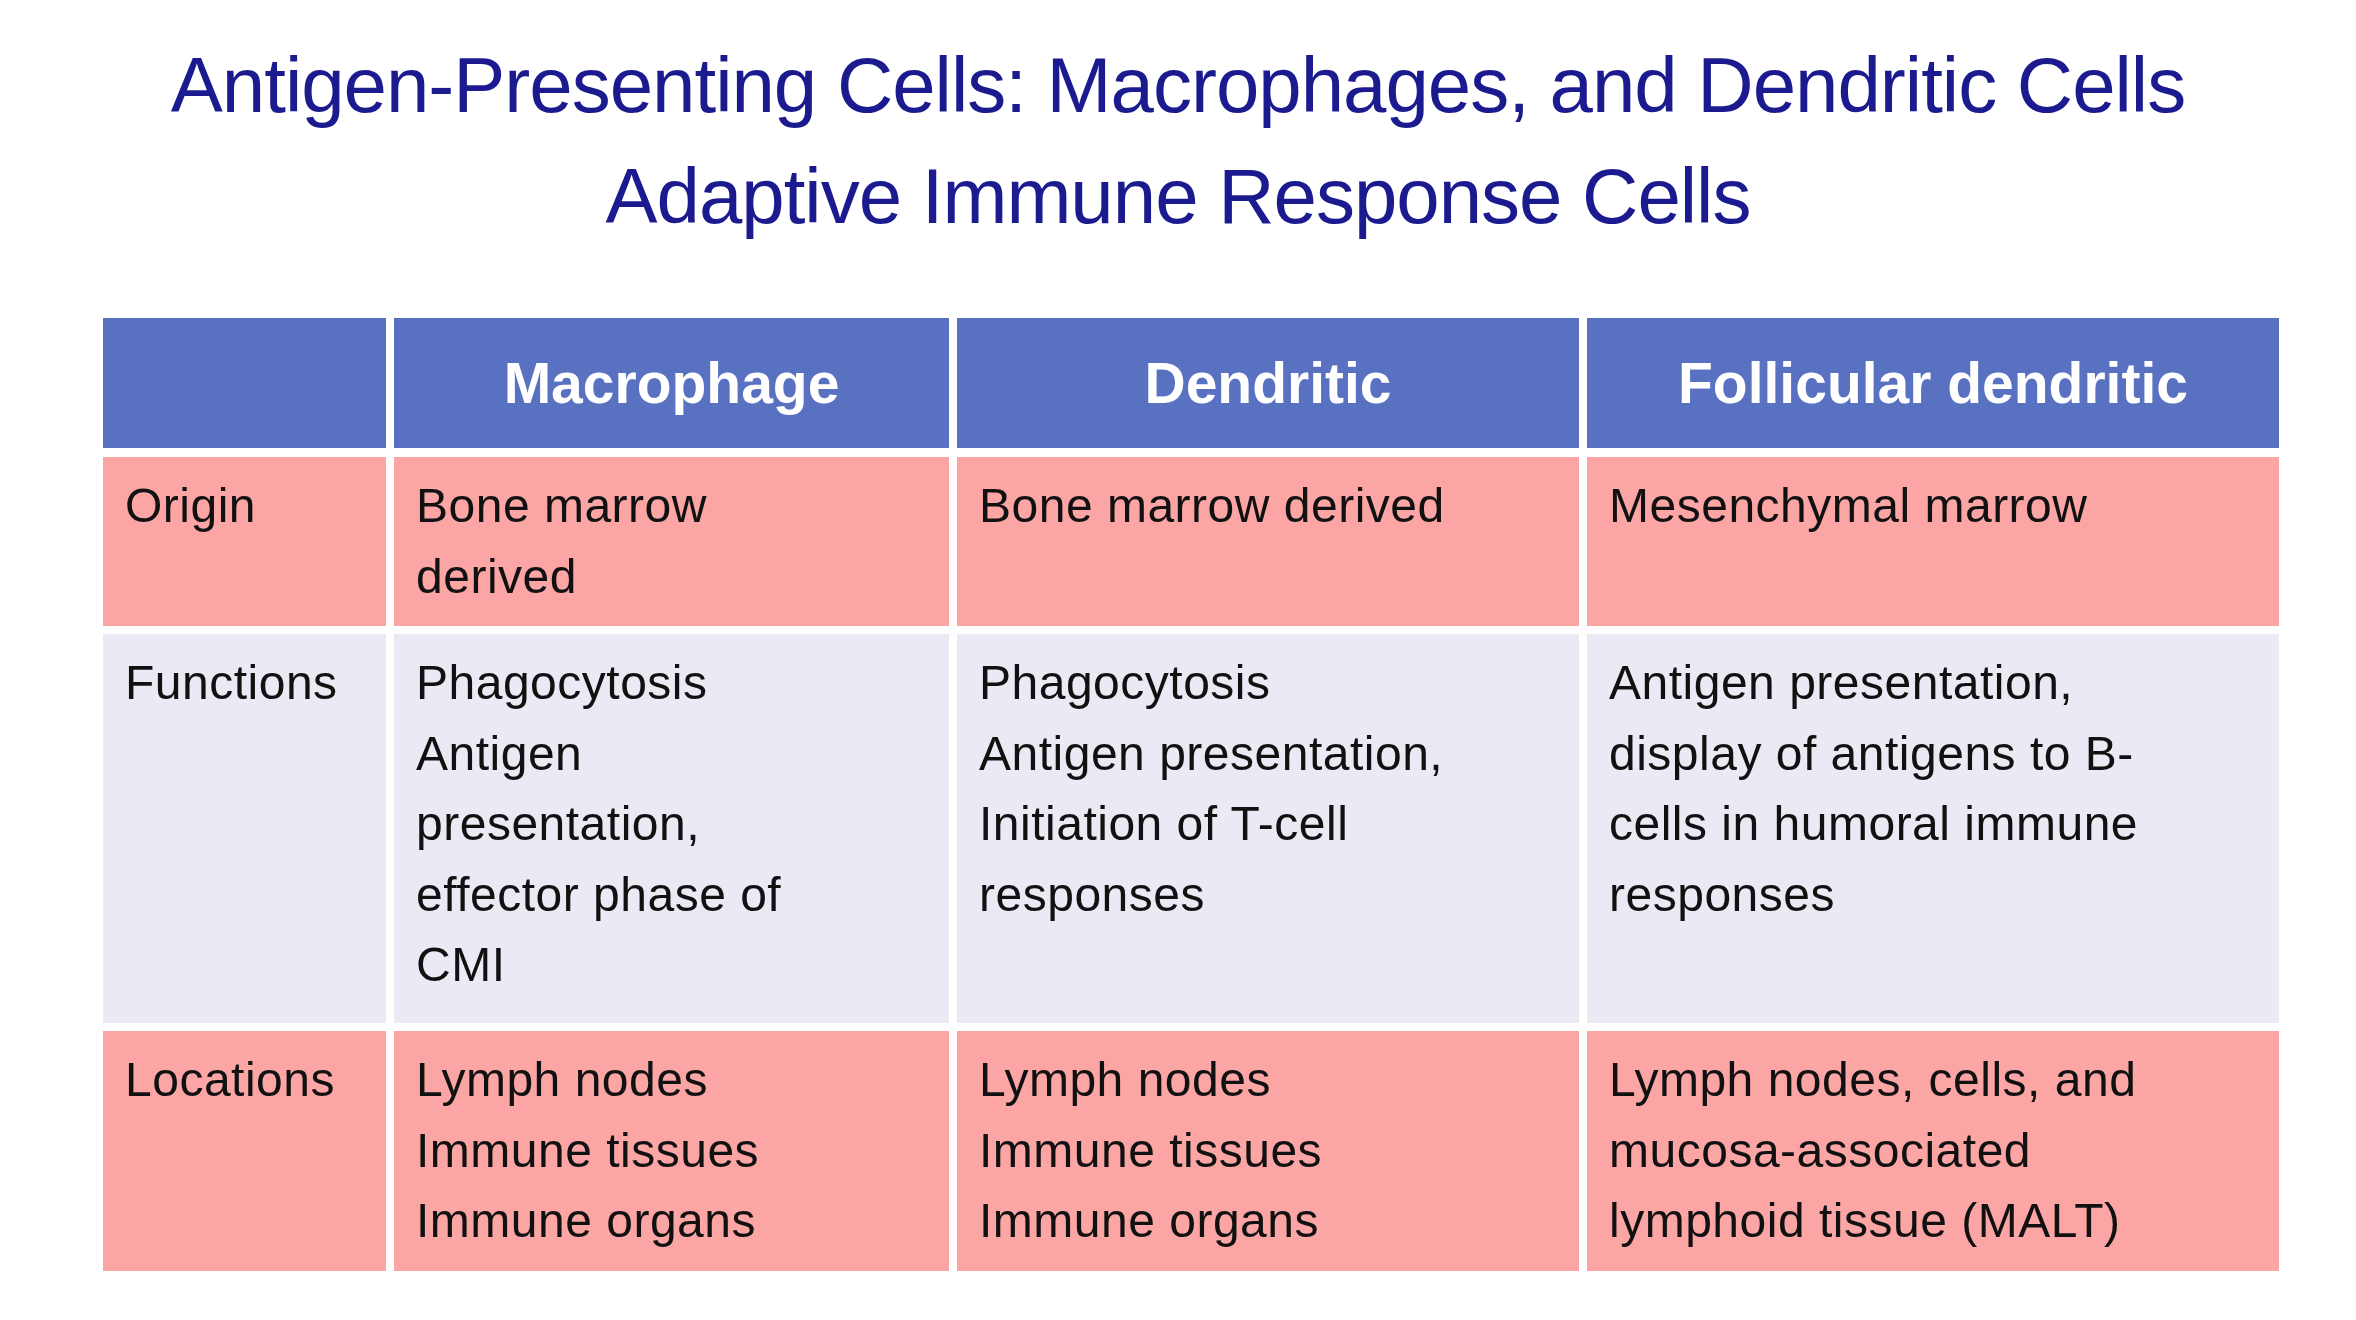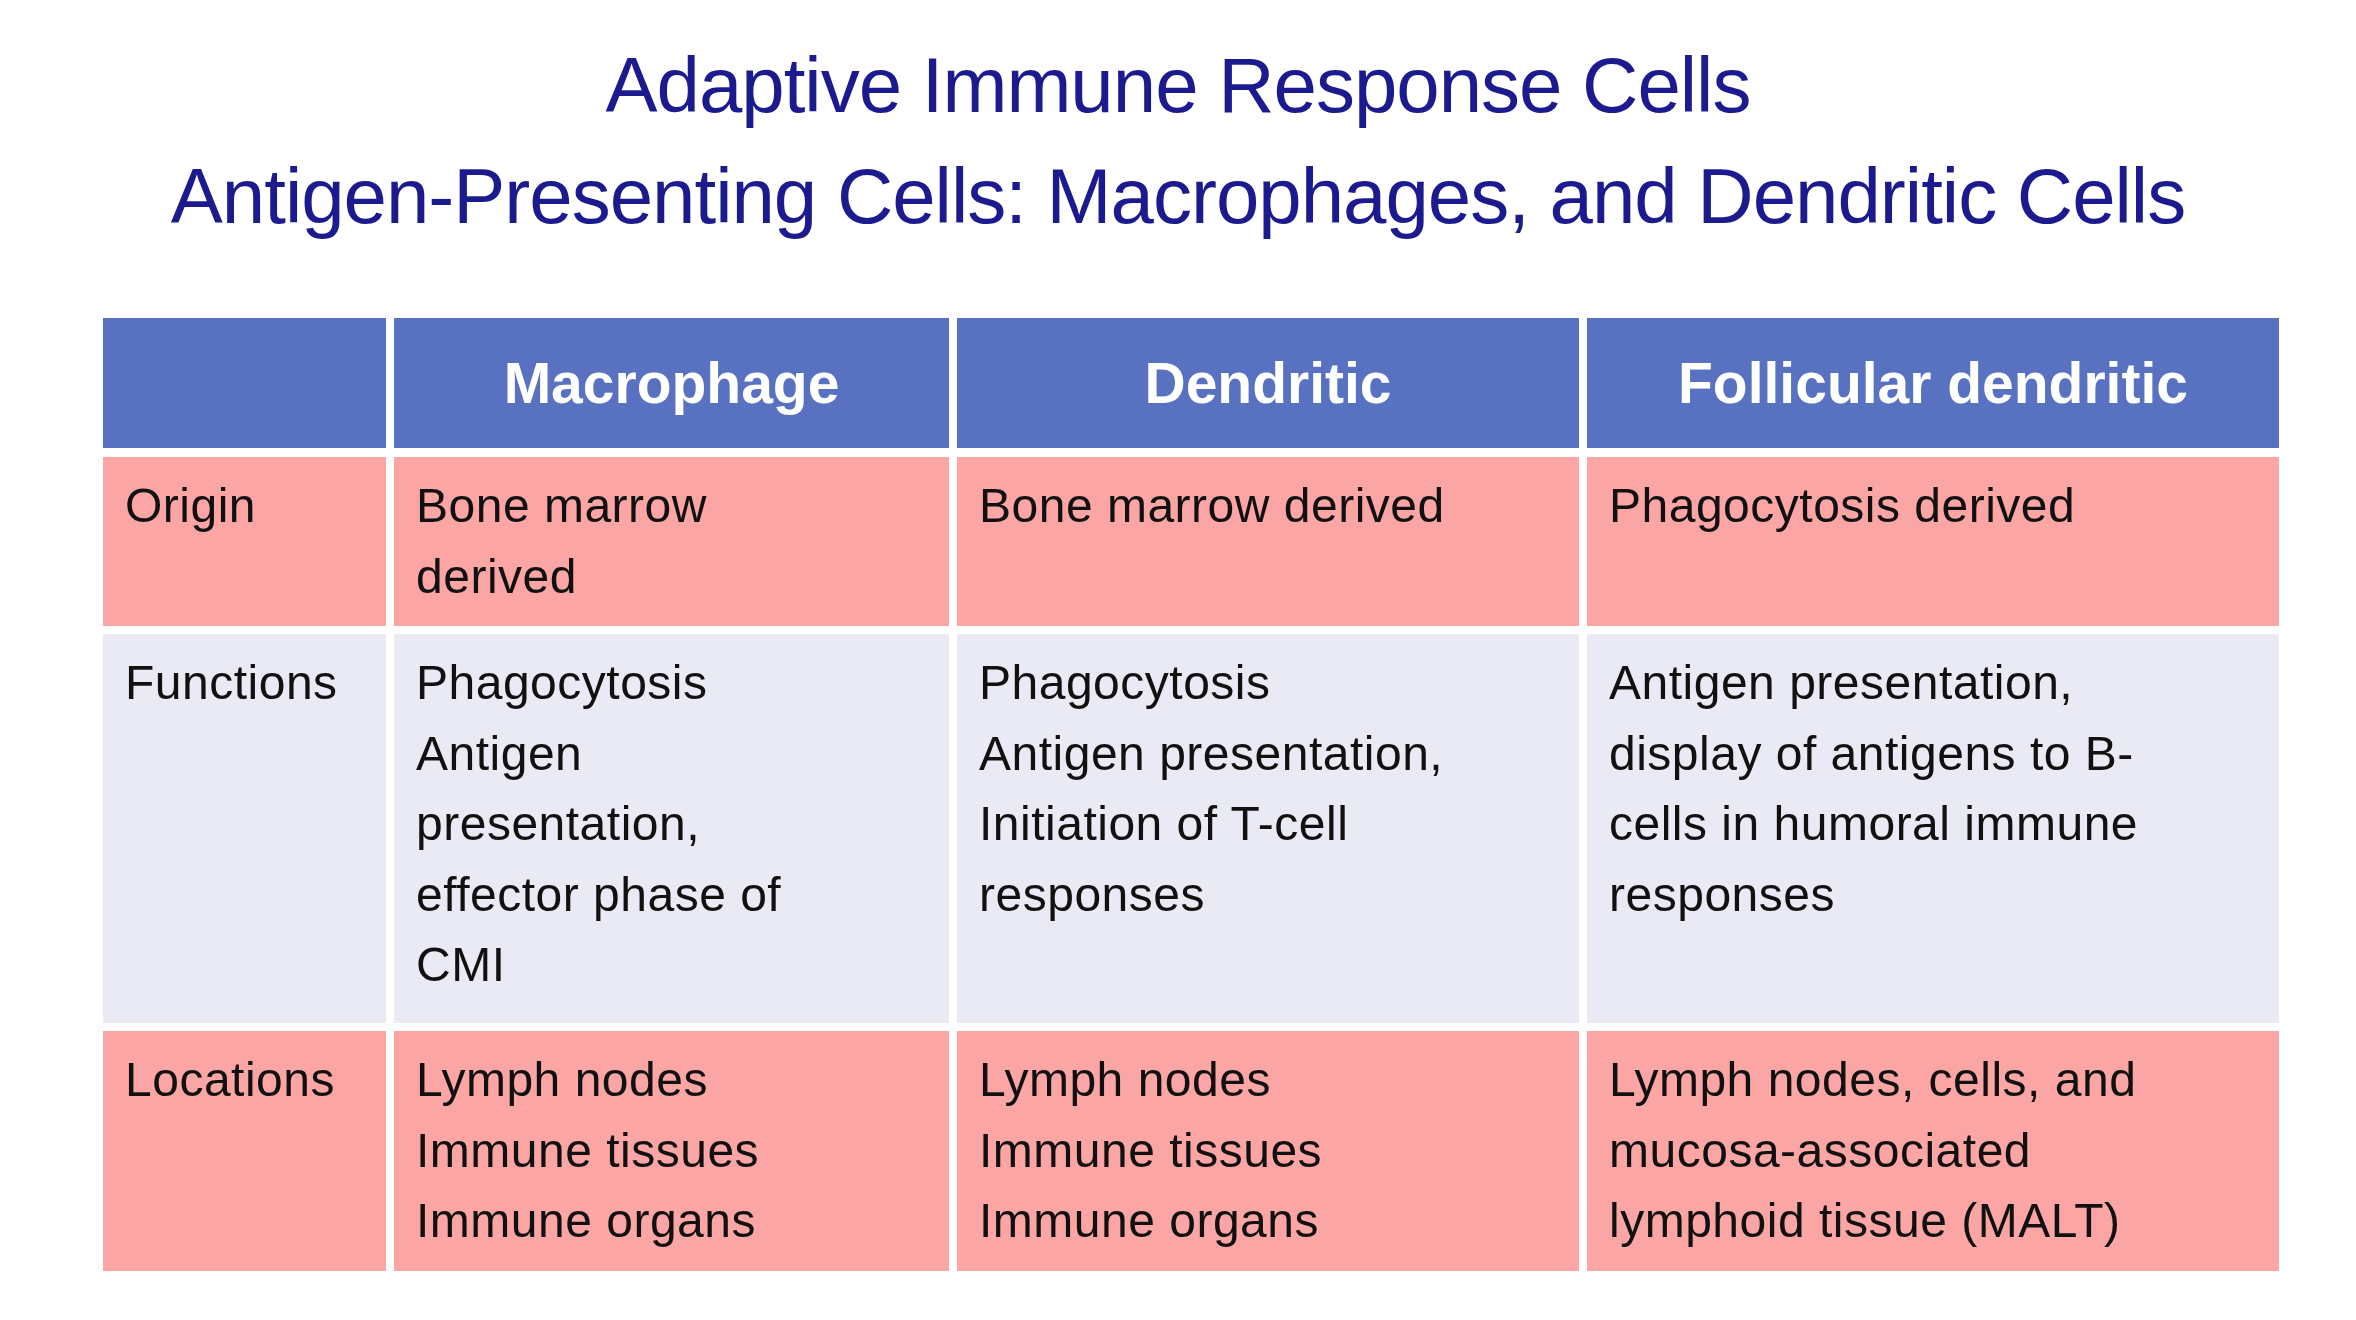--- a/index.html
+++ b/index.html
@@ -62,22 +62,22 @@
   tr.row-origin    td { height: 168px; }
   tr.row-functions td { height: 397px; }
   tr.row-locations td { height: 234px; }
 </style>
 </head>
 <body>
 
 <div class="slide">
 
   <div class="title">
+    <div>Antigen-Presenting Cells: Macrophages, and Dendritic Cells</div>
     <div>Adaptive Immune Response Cells</div>
-    <div>Antigen-Presenting Cells: Macrophages, and Dendritic Cells</div>
   </div>
 
   <table class="apc-table">
     <colgroup>
       <col style="width:291px">
       <col style="width:563px">
       <col style="width:630px">
       <col style="width:692px">
     </colgroup>
     <thead>
@@ -87,21 +87,21 @@
         <th>Dendritic</th>
         <th>Follicular dendritic</th>
       </tr>
     </thead>
     <tbody>
       <tr class="row-dark row-origin">
         <td>Origin</td>
         <td>Bone marrow
 derived</td>
         <td>Bone marrow derived</td>
-        <td>Phagocytosis derived</td>
+        <td>Mesenchymal marrow</td>
       </tr>
       <tr class="row-light row-functions">
         <td>Functions</td>
         <td>Phagocytosis
 Antigen
 presentation,
 effector phase of
 CMI</td>
         <td>Phagocytosis
 Antigen presentation,

